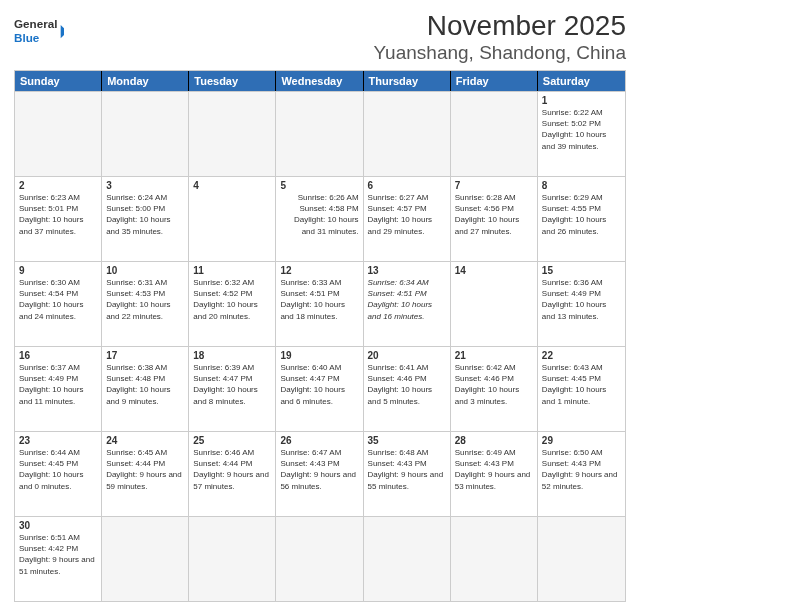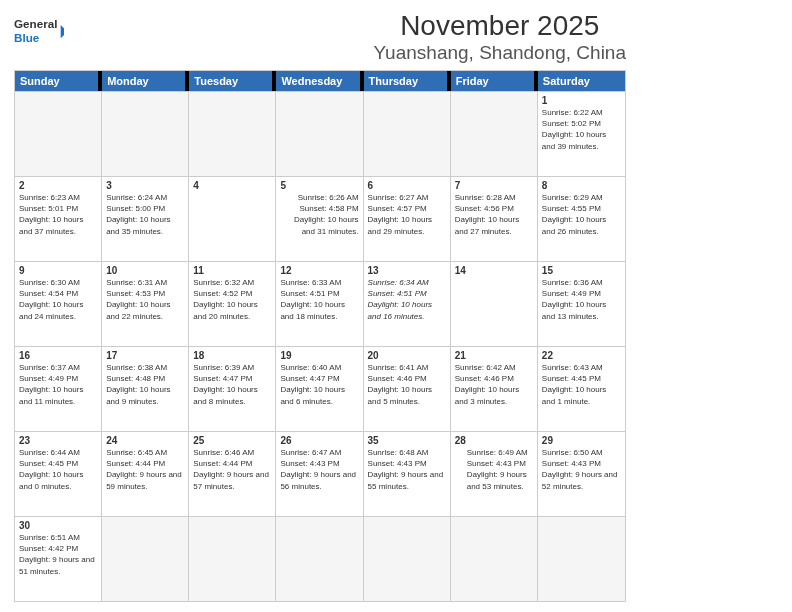--- a/index.html
+++ b/index.html
@@ -23,21 +23,21 @@
       justify-content: space-between;
       align-items: flex-start;
       margin-bottom: 6px;
     }
     .logo {
       display: flex;
       align-items: center;
       gap: 4px;
     }
     .title-block {
-      text-align: center;
+      text-align: right;
     }
     .month-title {
       font-size: 28px;
       font-weight: normal;
       color: #333;
     }
     .subtitle {
       font-size: 19px;
       color: #555;
     }
@@ -51,21 +51,21 @@
       display: grid;
       grid-template-columns: repeat(7, 1fr);
       background: #2f6eb5;
     }
     .cal-header-cell {
       color: #fff;
       font-size: 11px;
       font-weight: bold;
       padding: 4px 5px;
       text-align: left;
-      border-right: 4px solid #000000;
+      border-right: 1px solid #000000;
     }
     .cal-header-cell:last-child { border-right: none; }
     .calendar-body {
       flex: 1;
       display: flex;
       flex-direction: column;
     }
     .cal-row {
       display: grid;
       grid-template-columns: repeat(7, 1fr);
@@ -294,21 +294,21 @@
 Daylight: 9 hours and 56 minutes.</div>
           </div>
           <div class="cal-cell">
             <span class="day-num">35</span>
             <div class="day-info" style="white-space: pre-line;">Sunrise: 6:48 AM
 Sunset: 4:43 PM
 Daylight: 9 hours and 55 minutes.</div>
           </div>
           <div class="cal-cell">
             <span class="day-num">28</span>
-            <div class="day-info" style="white-space: pre-line; margin-left: 12px;">Sunrise: 6:49 AM
+            <div class="day-info" style="white-space: pre-line;">Sunrise: 6:49 AM
 Sunset: 4:43 PM
 Daylight: 9 hours and 53 minutes.</div>
           </div>
           <div class="cal-cell">
             <span class="day-num">29</span>
             <div class="day-info" style="white-space: pre-line;">Sunrise: 6:50 AM
 Sunset: 4:43 PM
 Daylight: 9 hours and 52 minutes.</div>
           </div>
         </div>

